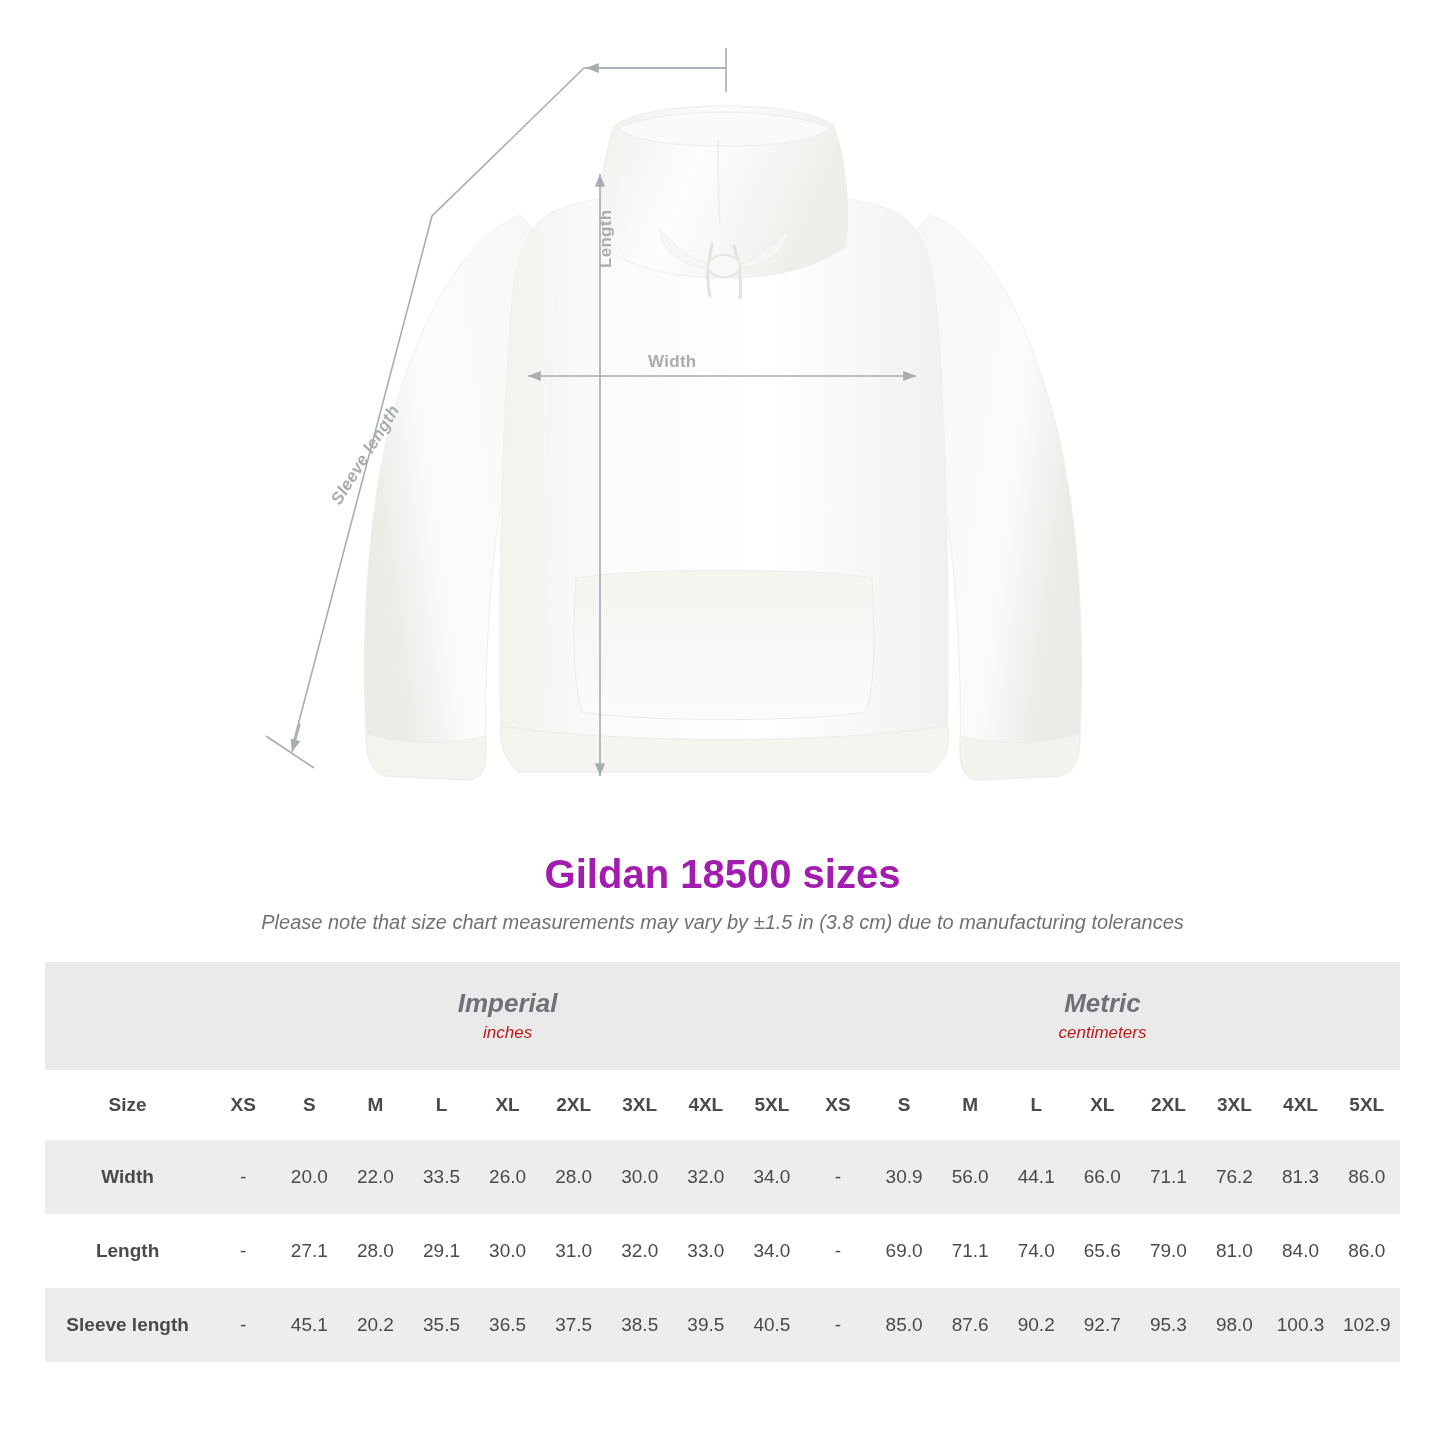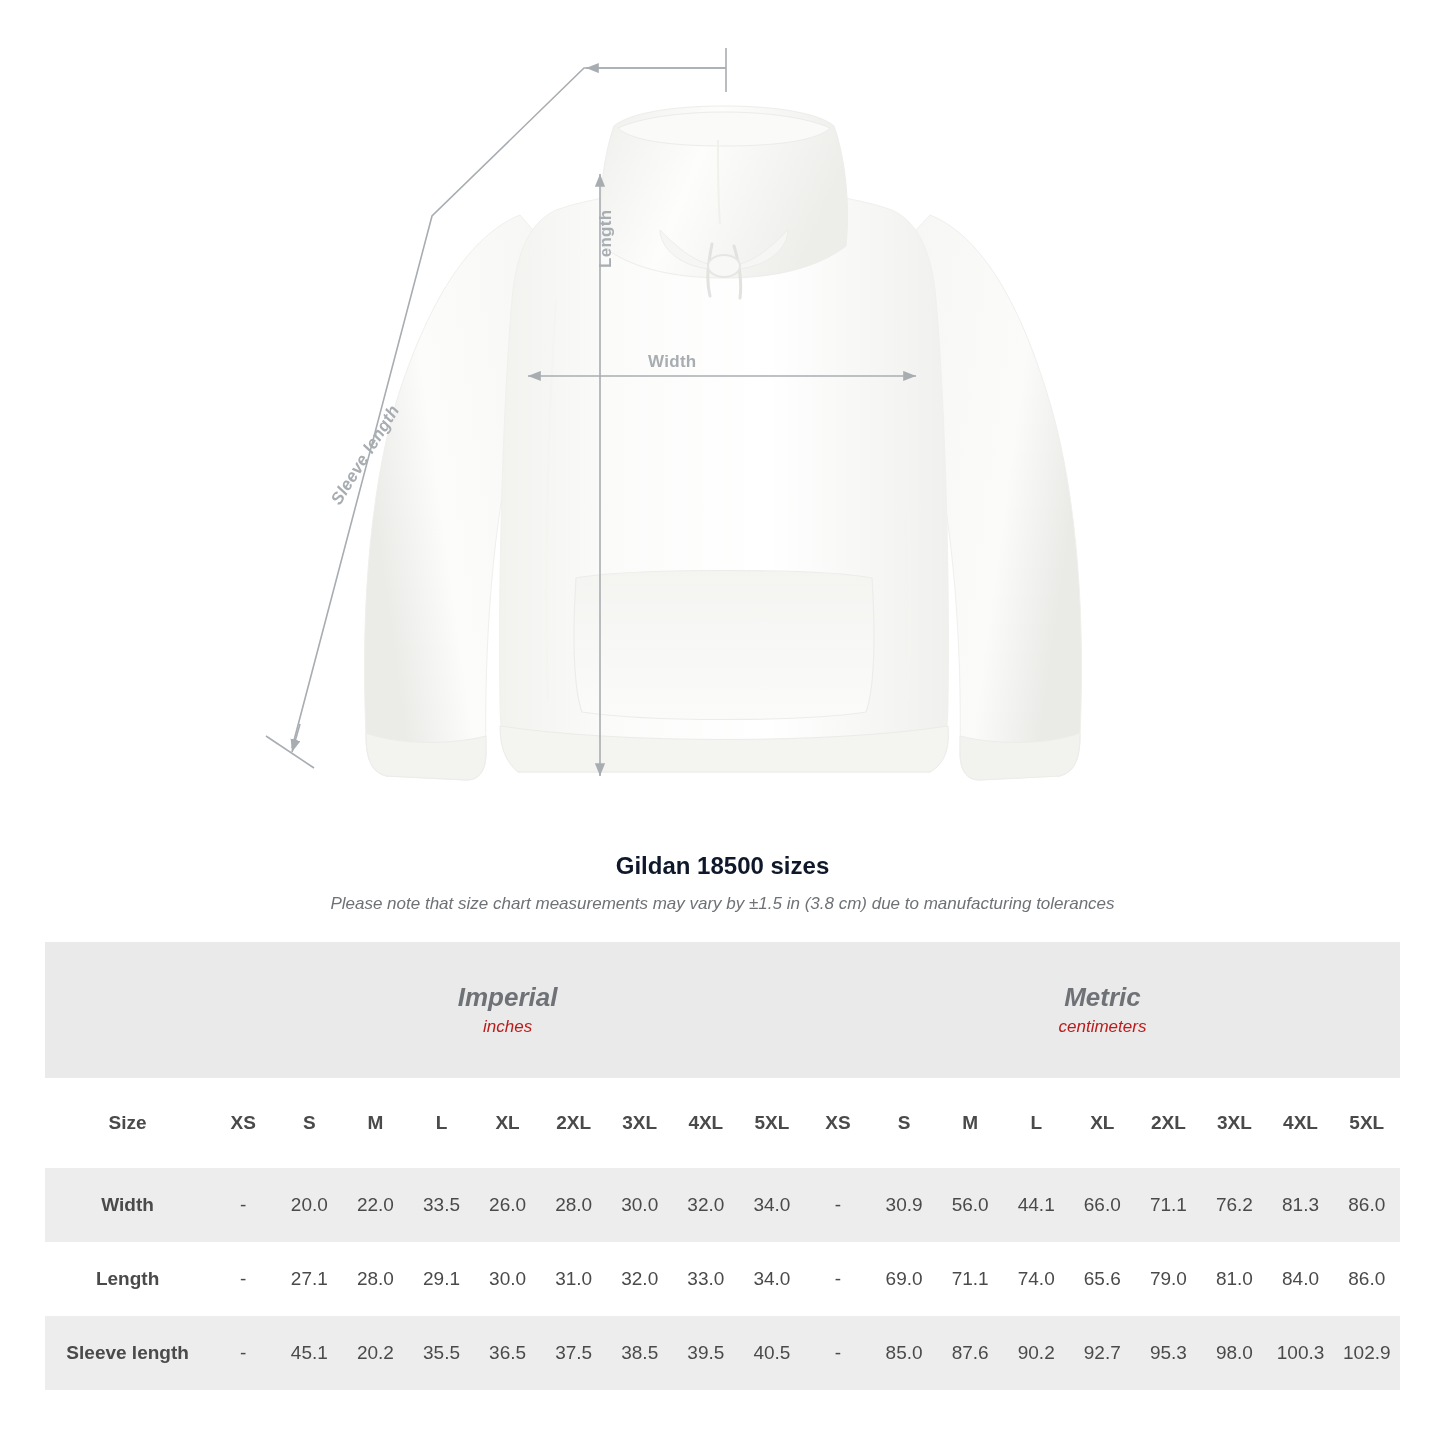--- a/index.html
+++ b/index.html
@@ -41,27 +41,27 @@
   .label-width  { left: 648px; top: 352px; }
   .label-length { left: 596px; top: 268px; transform: rotate(-90deg); transform-origin: left top; }
   .label-sleeve { left: 327px; top: 498px; transform: rotate(-58deg); transform-origin: left top; font-style: italic; }
 
   
   .title-block {
     text-align: center;
     margin-top: 22px;
   }
   .chart-title {
-    font-size: 24px;
-    font-weight: bold;
-    color: #0f172a;
+    font-size: 40px;
+    font-weight: bold;
+    color: #a21caf;
     margin: 0 0 14px 0;
   }
   .chart-note {
-    font-size: 17px;
+    font-size: 20px;
     font-style: italic;
     color: #6e7276;
     margin: 0;
   }
 
   
   .table-wrap {
     margin: 28px 45px 0 45px;
   }
   table.size-table {
@@ -71,39 +71,39 @@
   }
   table.size-table td, table.size-table th {
     text-align: center;
     font-size: 19px;
     color: #4a4a4a;
     border: none;
     padding: 0;
   }
   .unit-row td {
     background: #eaeaea;
-    height: 136px;
+    height: 108px;
     vertical-align: middle;
   }
   .unit-name {
     font-size: 26px;
     font-style: italic;
     font-weight: bold;
     color: #6e7276;
     line-height: 1.25;
   }
   .unit-sub {
     font-size: 17px;
     font-style: italic;
     color: #b91c1c;
     line-height: 1.5;
   }
   .head-row td {
     background: #ffffff;
-    height: 90px;
+    height: 70px;
     font-weight: bold;
     font-size: 19px;
     color: #3c3c3c;
   }
   .head-row td.label-col {
     font-weight: bold;
   }
   .data-row td {
     height: 74px;
     font-size: 19px;

